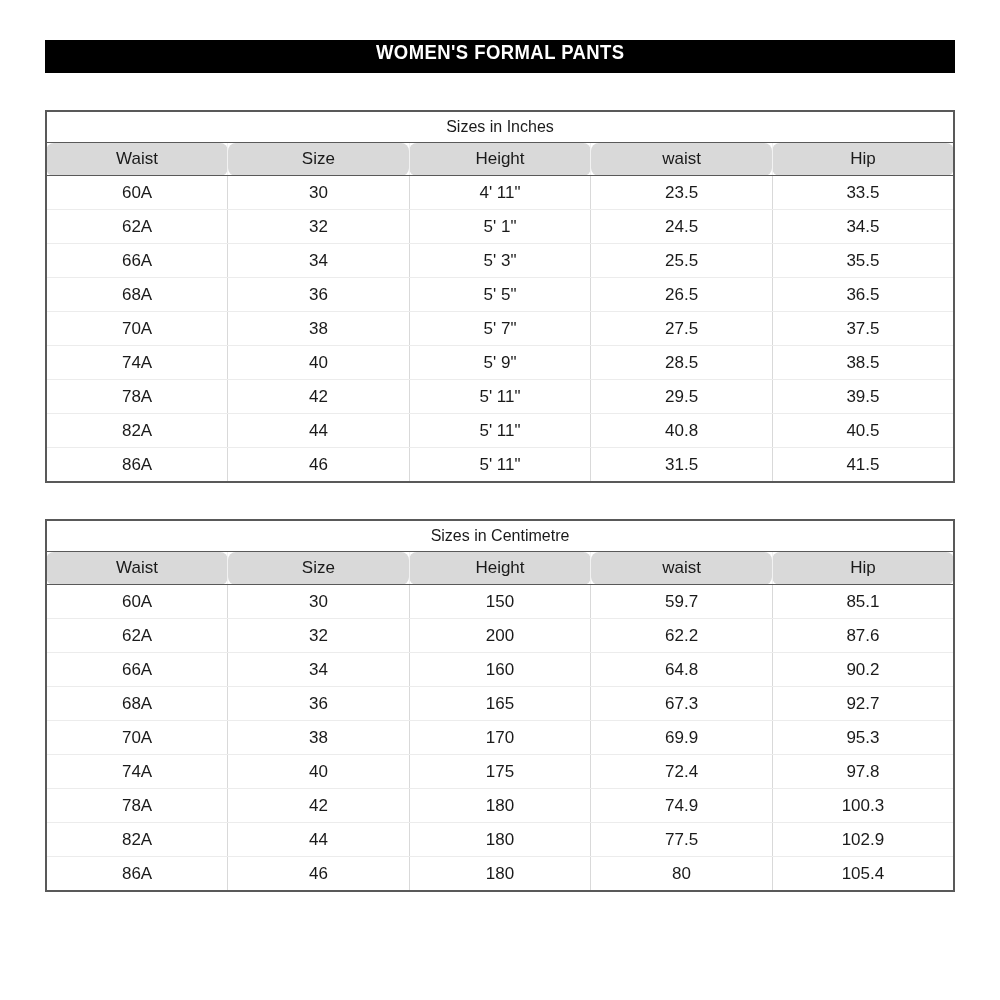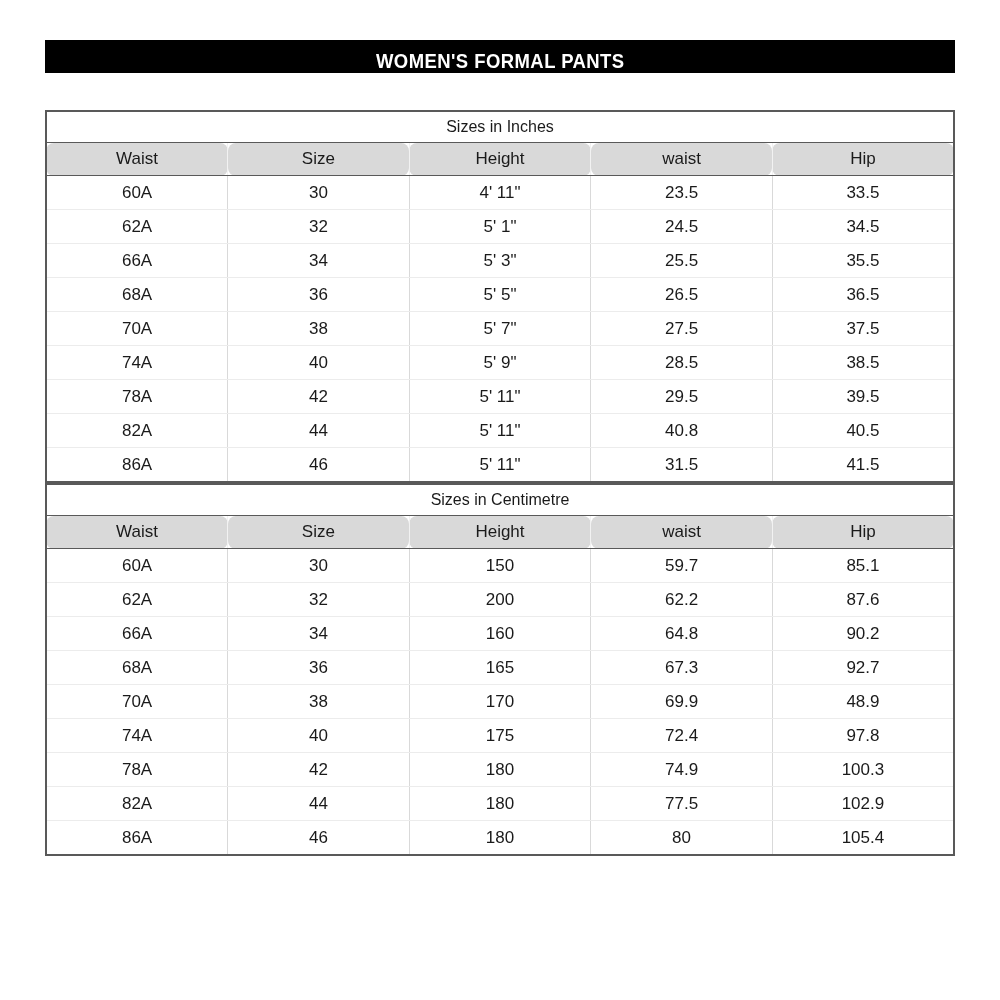--- a/index.html
+++ b/index.html
@@ -15,38 +15,39 @@
     height: 1000px;
     background: #ffffff;
     box-sizing: border-box;
     padding: 40px 45px 0 45px;
   }
   .title-bar {
     height: 33px;
     background: #000000;
     color: #ffffff;
     display: flex;
-    align-items: flex-end;
+    align-items: flex-start;
     justify-content: center;
     margin-bottom: 37px;
   }
   .title-bar span {
     display: inline-block;
     font-size: 21px;
     font-weight: bold;
     letter-spacing: 0.5px;
     transform: scaleX(0.88);
     white-space: nowrap;
   }
   table.size-table {
     width: 100%;
     border-collapse: collapse;
     table-layout: fixed;
     border: 2px solid #595959;
     font-size: 17px;
+    margin-top: 36px;
   }
   table.size-table + table.size-table,
   .table-gap {
   }
   th.caption {
     font-weight: normal;
     font-size: 16px;
     height: 30px;
     text-align: center;
     background: #ffffff;
@@ -210,21 +211,21 @@
           <td>36</td>
           <td>165</td>
           <td>67.3</td>
           <td>92.7</td>
         </tr>
         <tr>
           <td>70A</td>
           <td>38</td>
           <td>170</td>
           <td>69.9</td>
-          <td>48.9</td>
+          <td>95.3</td>
         </tr>
         <tr>
           <td>74A</td>
           <td>40</td>
           <td>175</td>
           <td>72.4</td>
           <td>97.8</td>
         </tr>
         <tr>
           <td>78A</td>

